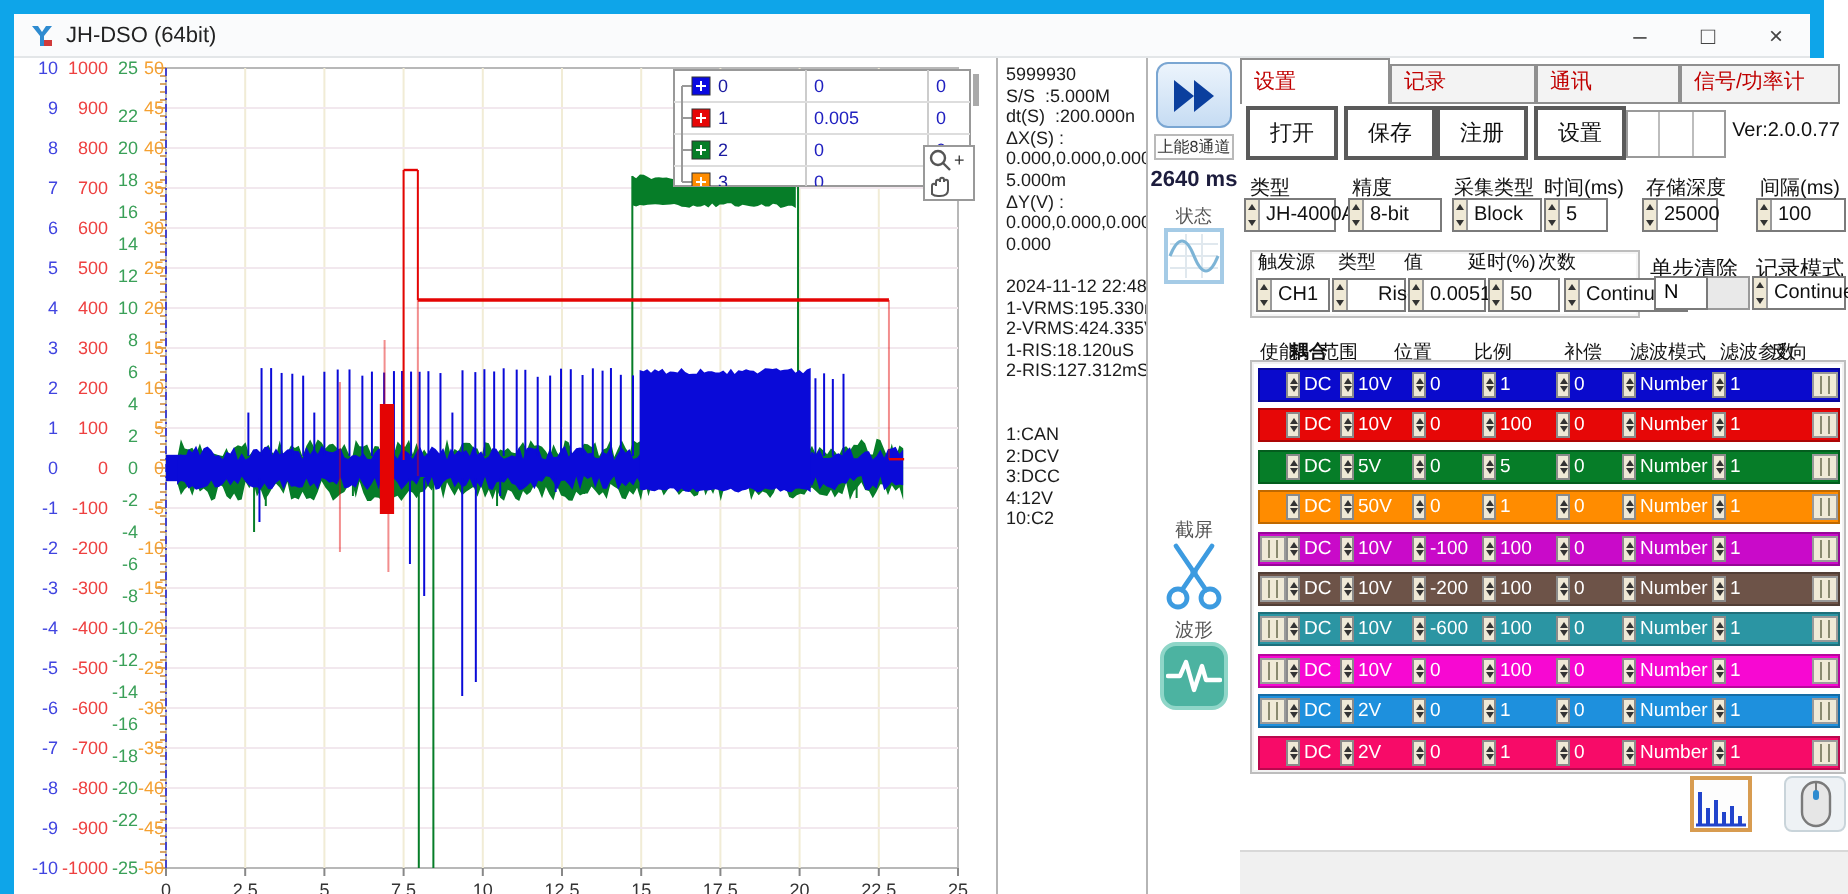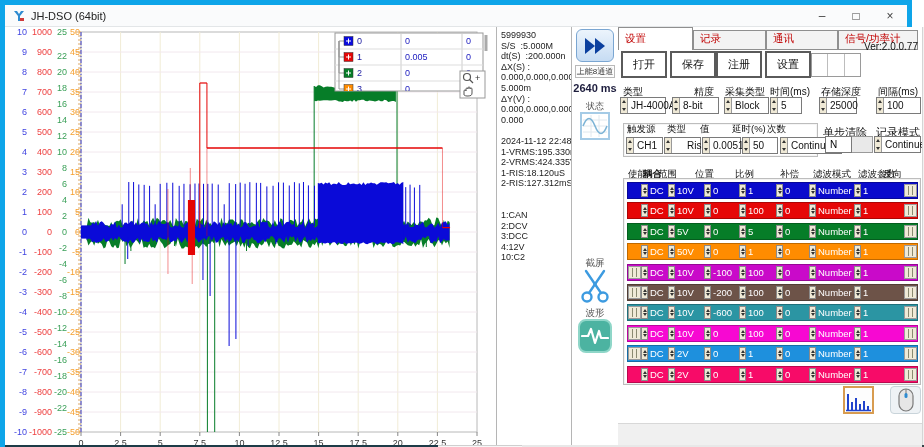--- a/index.html
+++ b/index.html
@@ -1,19 +1,19 @@
 <!DOCTYPE html>
 <html><head>
 <meta charset="utf-8">
 <style>
   * { margin:0; padding:0; box-sizing:border-box; }
   html,body { width:924px; height:447px; overflow:hidden; background:#fff;
     font-family:"Liberation Sans", sans-serif; }
   .window { position:relative; width:912px; height:447px; background:#fff;
-    border:5px solid #0ea5e9; }
+    border:7px solid #0ea5e9; }
 
   
   .titlebar { position:absolute; left:0; top:0; width:100%; height:22px;
     background:#fafbfc; display:flex; align-items:center; border-bottom:1px solid #e3e6e8; }
   .title-icon { width:14px; height:14px; margin:0 5px 0 7px; }
   .title-text { font-size:11px; color:#222; }
   .win-controls { margin-left:auto; display:flex; height:100%; }
   .win-btn { width:34px; height:100%; display:flex; align-items:center; justify-content:center;
     font-size:12px; color:#444; }
 
@@ -56,21 +56,21 @@
     color:#c00000; font-size:10.5px; display:flex; align-items:flex-end; padding:0 0 3px 6px;
     margin-top:3px; height:20px; }
   .tab.active { margin-top:0; height:23px; background:#fff; border-bottom:none; padding-bottom:4px; }
   .toolbar-btn { position:absolute; top:24px; height:27px; width:46px; background:#fff;
     border:2px solid #5a5a5a; font-size:11px; color:#111; display:flex; align-items:center;
     justify-content:center; }
   .seg-box { position:absolute; left:193px; top:26px; width:50px; height:24px; border:1px solid #9a9a9a;
     display:flex; background:#fff; }
   .seg-box div { flex:1; border-right:1px solid #bdbdbd; }
   .seg-box div:last-child { border-right:none; }
-  .version { position:absolute; right:4px; top:14px; font-size:10px; color:#111; }
+  .version { position:absolute; right:4px; top:31px; font-size:10px; color:#111; }
 
   .fld-label { position:absolute; top:58px; font-size:10px; color:#111; }
   .fld { position:absolute; top:70px; height:17px; border:1px solid #7a7a7a; background:#fff;
     display:flex; align-items:center; font-size:10px; color:#111; }
   .spin { width:7px; align-self:stretch; background:#efe9d6; border-right:1px solid #9a9a9a;
     position:relative; flex:none; }
   .spin::before, .spin::after { content:""; position:absolute; left:1px; width:0; height:0;
     border-left:2.5px solid transparent; border-right:2.5px solid transparent; }
   .spin::before { top:2px; border-bottom:3px solid #333; }
   .spin::after { bottom:2px; border-top:3px solid #333; }
@@ -596,21 +596,21 @@
         <div></div>
         <div></div>
       </div>
     <div class="version">Ver:2.0.0.77</div>
     <div id="fields">
         <div class="fld-label" style="left: 5px;">类型</div>
         <div class="fld" style="left: 2px; width: 46px;">
           <span class="spin"></span>
           <span class="val">JH-4000A</span>
         </div>
-        <div class="fld-label" style="left: 56px; margin-left: 20px;">精度</div>
+        <div class="fld-label" style="left: 56px;">精度</div>
         <div class="fld" style="left: 54px; width: 47px;">
           <span class="spin"></span>
           <span class="val">8-bit</span>
         </div>
         <div class="fld-label" style="left: 107px;">采集类型</div>
         <div class="fld" style="left: 106px; width: 45px;">
           <span class="spin"></span>
           <span class="val">Block</span>
         </div>
         <div class="fld-label" style="left: 152px;">时间(ms)</div>

